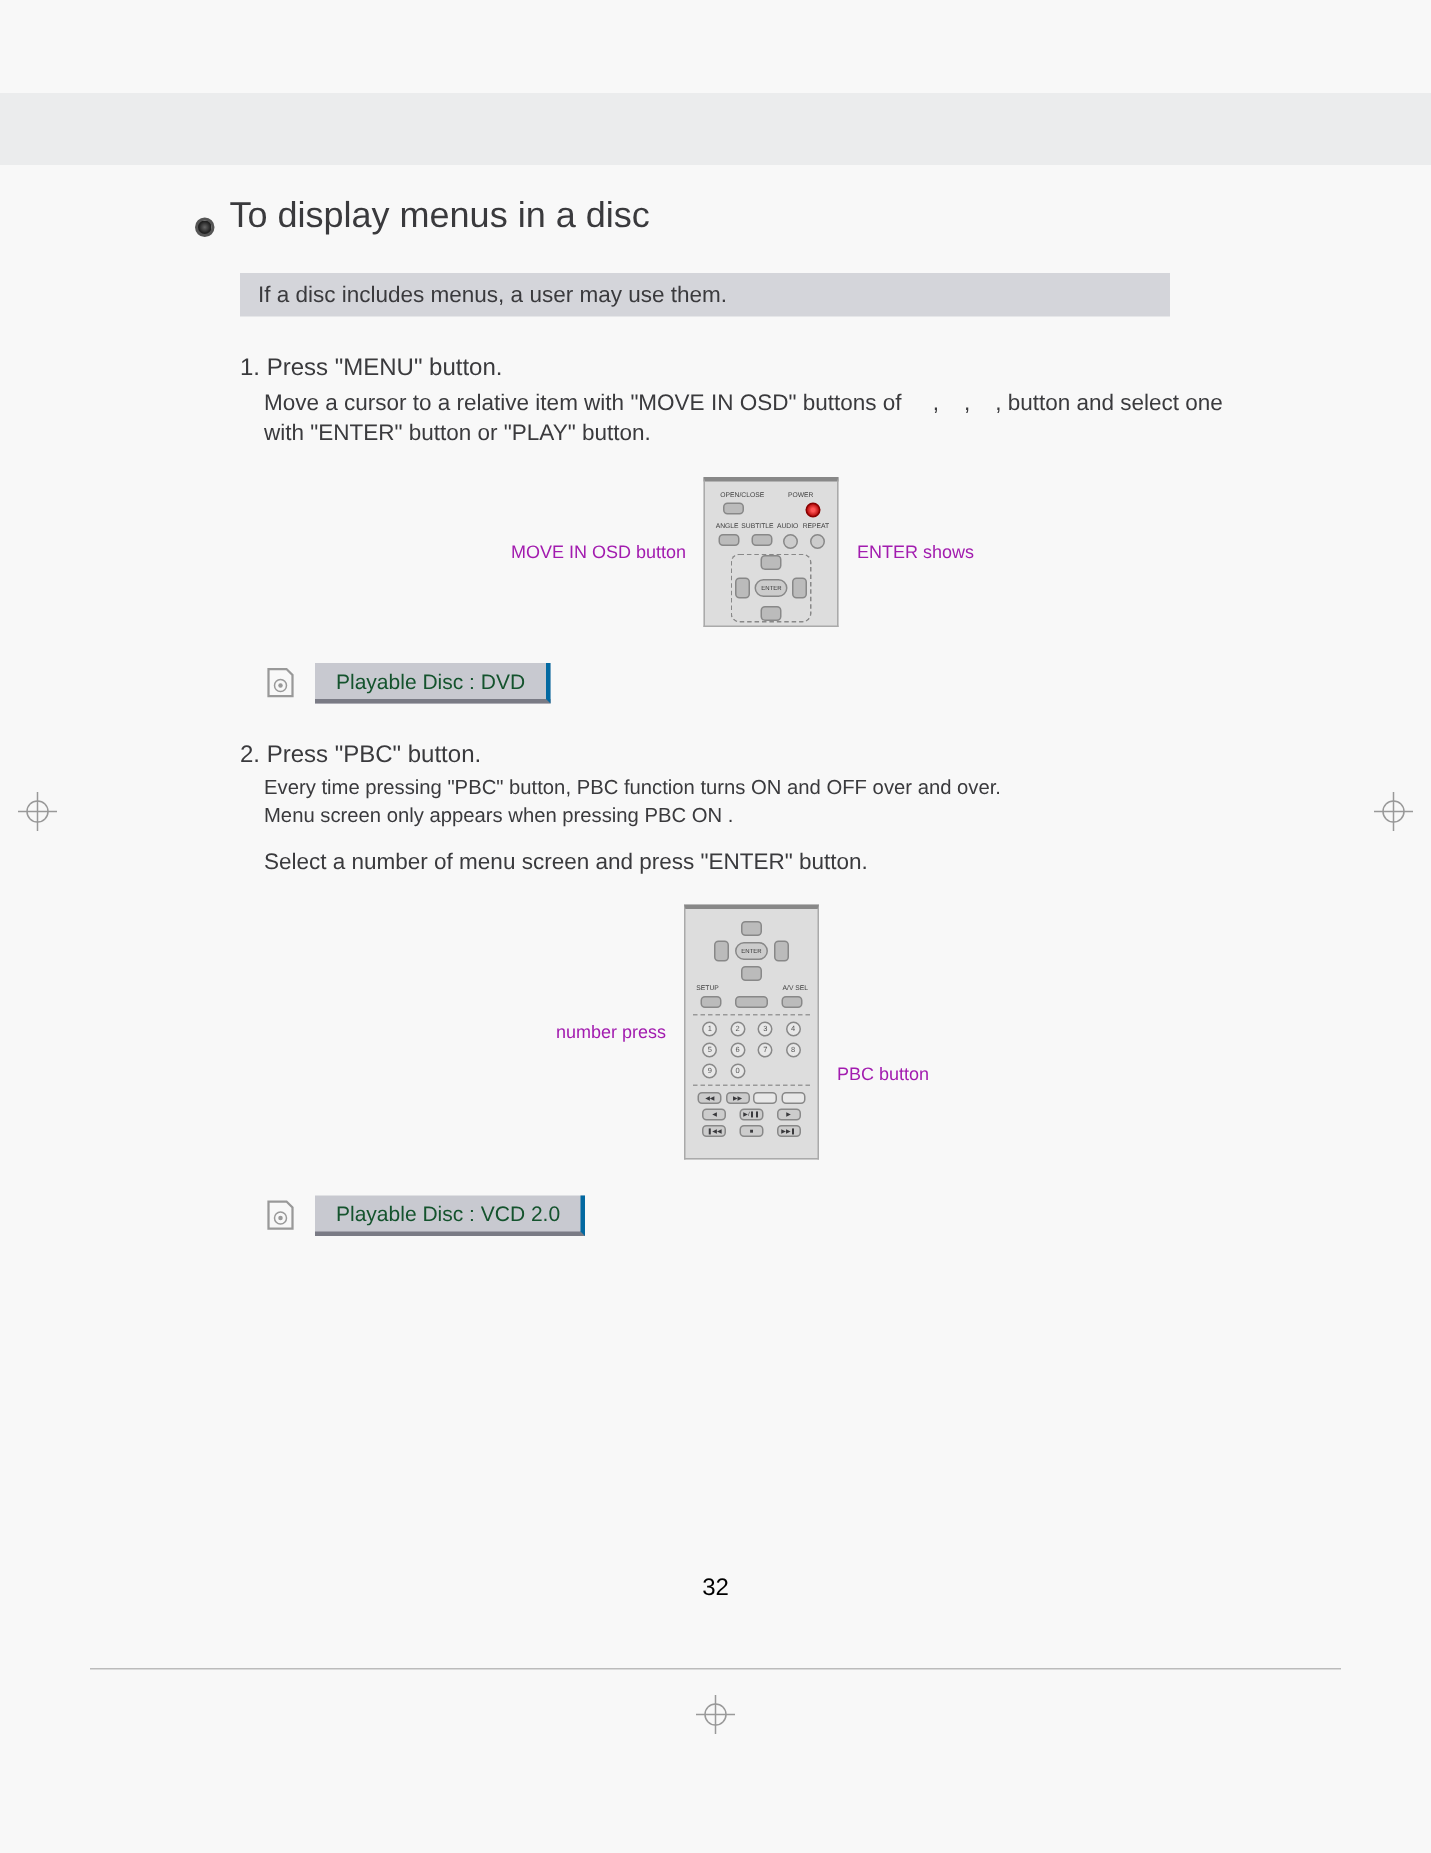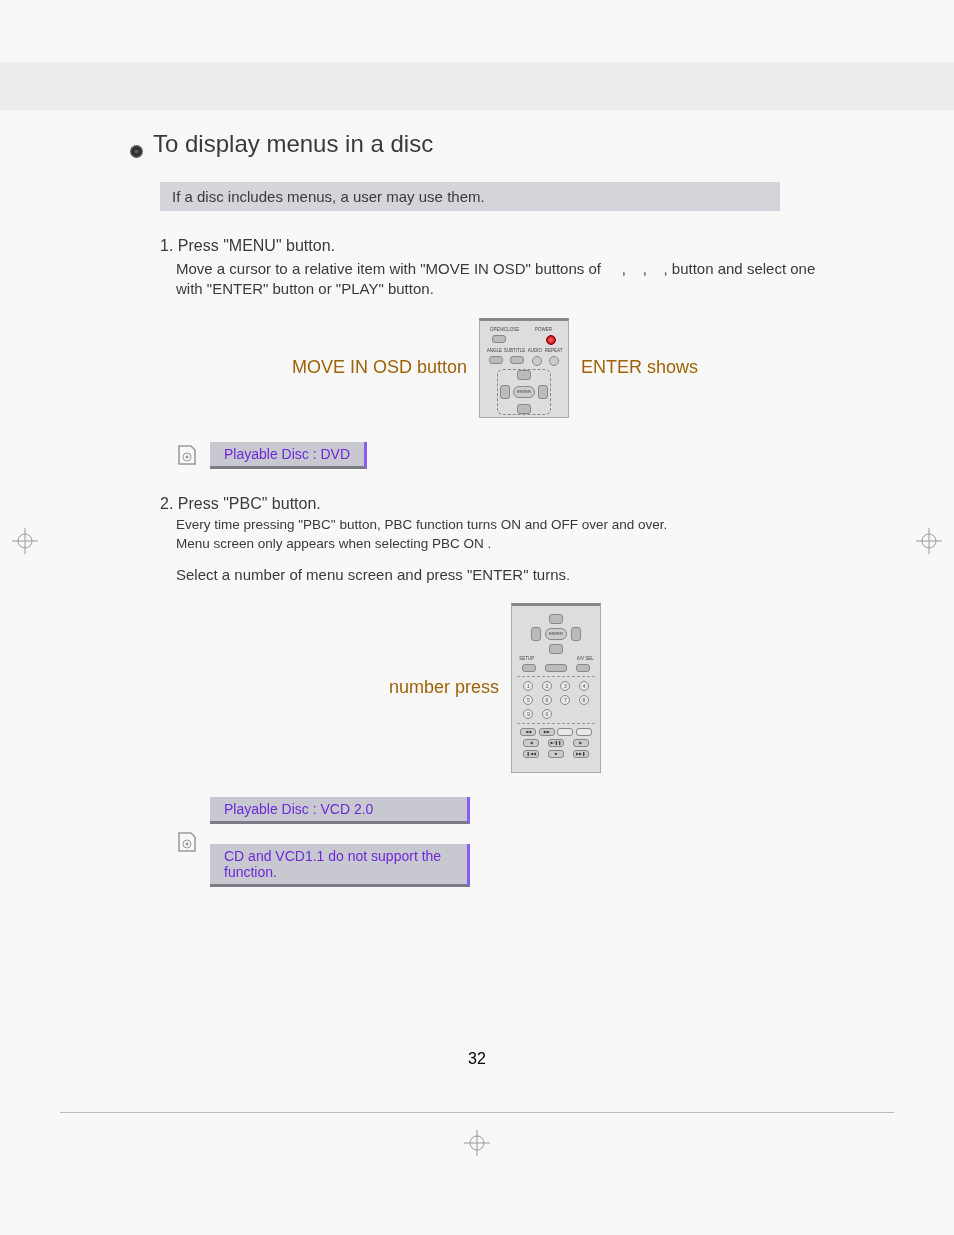--- a/index.html
+++ b/index.html
@@ -75,22 +75,22 @@
       margin-top: 2px;
     }
     .remote-row {
       margin-top: 18px;
       display: flex;
       justify-content: center;
       align-items: center;
       gap: 12px;
     }
     .remote-label {
-      font-size: 18px;
-      color: #a16207;
+      font-size: 12px;
+      color: #a21caf;
       white-space: nowrap;
     }
     .remote-box {
       width: 90px;
       background: #ddd;
       border: 1px solid #aaa;
       border-top: 3px solid #888;
       padding: 6px 5px 8px 5px;
       position: relative;
     }
@@ -208,25 +208,25 @@
       gap: 12px;
       margin-top: 24px;
       margin-left: 46px;
     }
     .note-icon {
       width: 22px;
       height: 26px;
     }
     .note-box {
       background: #c8c9d0;
-      border-right: 3px solid #8b5cf6;
+      border-right: 3px solid #0369a1;
       border-bottom: 3px solid #7a7b85;
       padding: 4px 14px;
       font-size: 14px;
-      color: #6d28d9;
+      color: #14532d;
     }
     .note-box.wide { width: 260px; }
     .note-stack {
       display: flex;
       flex-direction: column;
       gap: 20px;
     }
     .page-num {
       position: absolute;
       top: 1050px;
@@ -318,22 +318,22 @@
         </svg>
     </span>
     <div class="note-box">
       <span>Playable Disc : DVD</span>
     </div>
   </div>
 
   <div class="step">
     <div class="step-head">2. Press "PBC"  button.</div>
     <div class="step-sub">Every time pressing "PBC" button, PBC function turns ON and OFF over and over.</div>
-    <div class="step-sub">Menu screen only appears when selecting  PBC ON .</div>
-    <div class="step-body" style="margin-top:14px;">Select a number of menu screen and press "ENTER" turns.</div>
+    <div class="step-sub">Menu screen only appears when pressing  PBC ON .</div>
+    <div class="step-body" style="margin-top:14px;">Select a number of menu screen and press "ENTER" button.</div>
 
     <div class="remote-row">
       <div class="lbl-group">
         <span class="remote-label">number press</span>
       </div>
       <div class="remote-box tall">
         <div class="dpad" style="border:none; height:40px;">
           <span class="arrow up"></span>
           <span class="arrow down"></span>
           <span class="arrow left"></span>
@@ -374,37 +374,38 @@
           <span class="ctrl-btn">◀</span>
           <span class="ctrl-btn">▶/❚❚</span>
           <span class="ctrl-btn">▶</span>
         </div>
         <div class="ctrl-row">
           <span class="ctrl-btn">❚◀◀</span>
           <span class="ctrl-btn">■</span>
           <span class="ctrl-btn">▶▶❚</span>
         </div>
       </div>
+      <div class="lbl-group right">
+        <span style="height:28px;"></span>
+        <span class="remote-label">PBC button</span>
+      </div>
     </div>
   </div>
 
   <div class="note-row">
     <span class="note-icon">
       <svg viewBox="0 0 22 26">
           <path d="M3 4 h12 l4 4 v14 h-16 z" fill="none" stroke="#999" stroke-width="1.5"></path>
           <circle cx="11" cy="15" r="4" fill="none" stroke="#999"></circle>
           <circle cx="11" cy="15" r="1.5" fill="#999"></circle>
         </svg>
     </span>
     <div class="note-stack">
       <div class="note-box">
         <span>Playable Disc : VCD 2.0</span>
-      </div>
-      <div class="note-box wide">
-        <span>CD and VCD1.1 do not support the function.</span>
       </div>
     </div>
   </div>
 
 </div>
 
 <div class="page-num">32</div>
 
 <div class="rule"></div>
 

